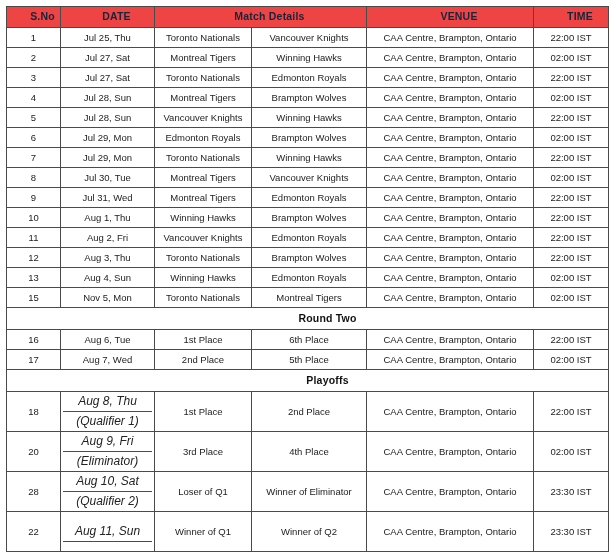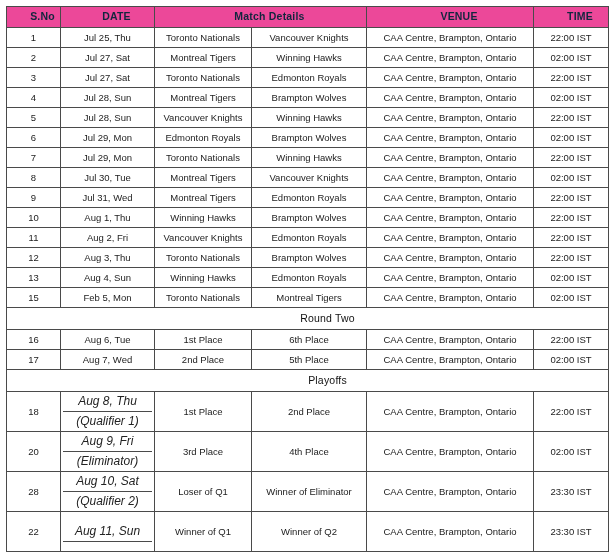--- a/index.html
+++ b/index.html
@@ -33,35 +33,35 @@
     text-align: center;
     vertical-align: middle;
     padding: 0 2px;
     line-height: 1.05;
     color: #222222;
     background: #ffffff;
     white-space: nowrap;
     overflow: hidden;
   }
   table.schedule thead th {
-    background: #ec4899;
+    background: #ef4444;
     font-size: 10.5px;
     font-weight: bold;
     color: #12263e;
     height: 20px;
     border: 1px solid #4a4a4a;
     letter-spacing: 0.2px;
     padding-left: 20px;
   }
   tbody tr.match-row td {
     height: 19px;
   }
   tr.section-row td {
     height: 21px;
-    font-weight: normal;
+    font-weight: bold;
     font-size: 10.5px;
     color: #111111;
     letter-spacing: 0.2px;
     padding-left: 42px;
   }
   tr.playoff-row td {
     height: 39px;
   }
   td.date-split {
     padding: 0;
@@ -210,21 +210,21 @@
         <tr class="match-row">
           <td>13</td>
           <td>Aug 4, Sun</td>
           <td>Winning Hawks</td>
           <td>Edmonton Royals</td>
           <td>CAA Centre, Brampton, Ontario</td>
           <td>02:00 IST</td>
         </tr>
         <tr class="match-row">
           <td>15</td>
-          <td>Feb 5, Mon</td>
+          <td>Nov 5, Mon</td>
           <td>Toronto Nationals</td>
           <td>Montreal Tigers</td>
           <td>CAA Centre, Brampton, Ontario</td>
           <td>02:00 IST</td>
         </tr>
         <tr class="section-row">
           <td colspan="6">Round Two</td>
         </tr>
         <tr class="match-row">
           <td>16</td>

